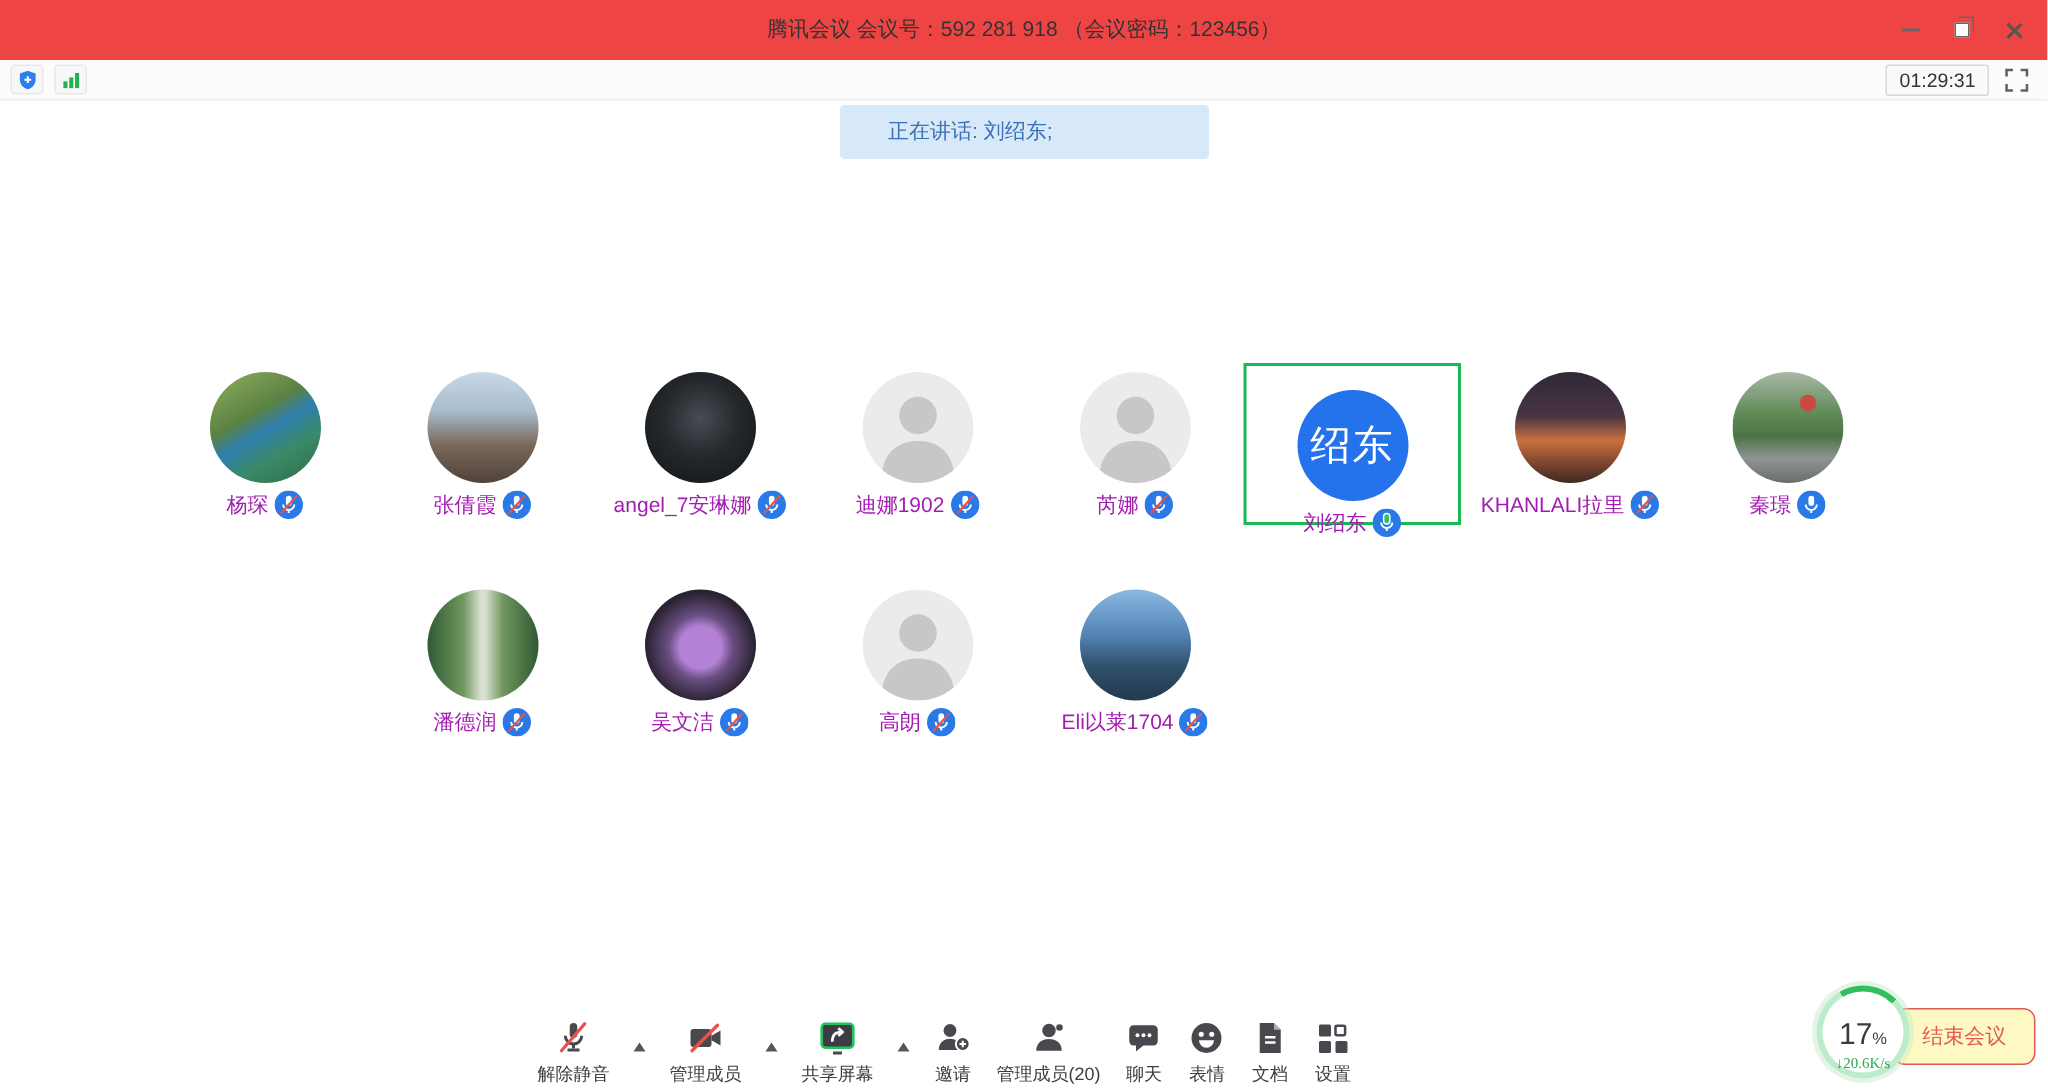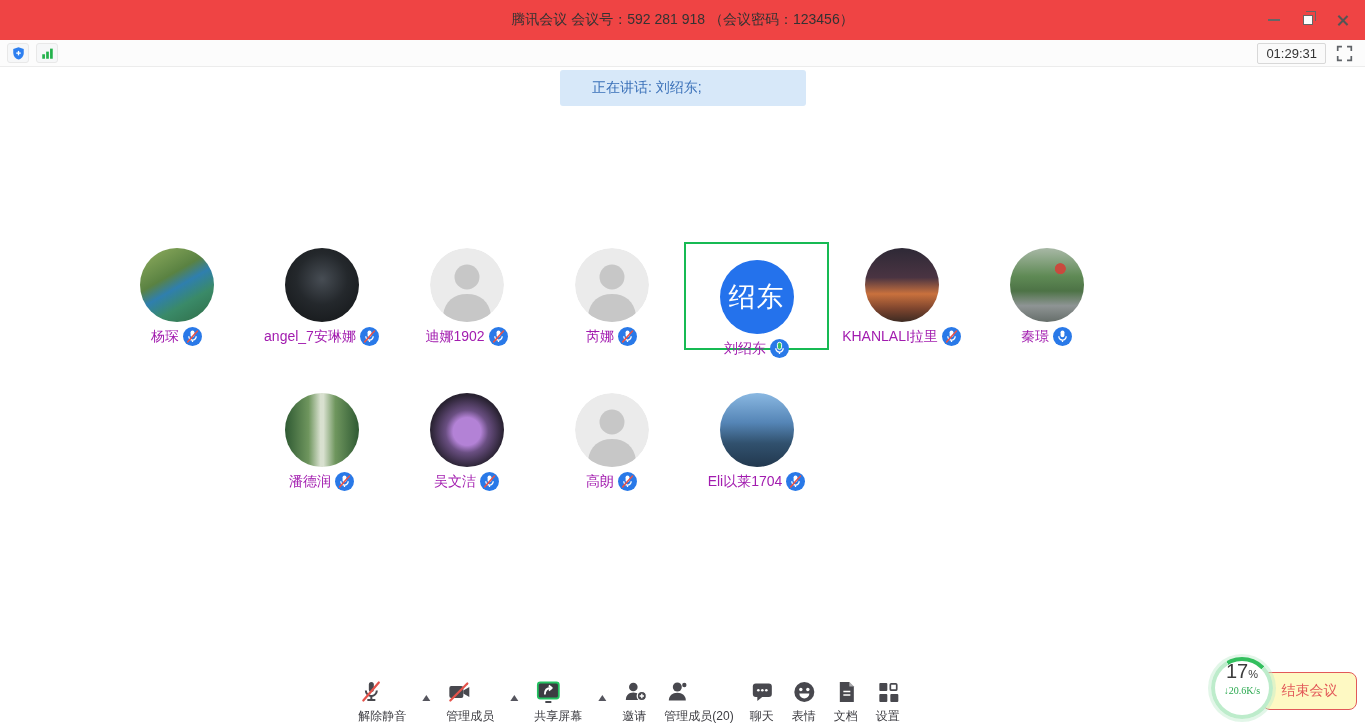--- a/index.html
+++ b/index.html
@@ -36,28 +36,28 @@
   .cell { width:145px; height:108px; display:flex; flex-direction:column; align-items:center; padding-top:6px; }
   .cell.selected { border:2px solid #17ba53; padding-top:16px; }
   .avatar { width:74px; height:74px; border-radius:50%; flex:none; display:flex; align-items:center; justify-content:center; overflow:hidden; }
   .avatar.initials { color:#fff; font-size:27px; letter-spacing:1px; }
   .nameline { margin-top:5px; display:flex; align-items:center; gap:4px; }
   .pname { font-size:14px; color:#a21caf; white-space:nowrap; }
   .mic { width:19px; height:19px; flex:none; display:flex; }
 
   
   .toolbar { position:absolute; left:630px; bottom:2px; transform:translateX(-50%); display:flex; align-items:flex-end; gap:16px; }
-  .tb-item { display:flex; flex-direction:column; align-items:flex-start; gap:3px; cursor:default; }
+  .tb-item { display:flex; flex-direction:column; align-items:center; gap:3px; cursor:default; }
   .tb-icon { height:27px; display:flex; align-items:center; justify-content:center; }
   .tb-label { font-size:12px; color:#3d3d42; white-space:nowrap; }
   .caret { width:0; height:0; border-left:4.5px solid transparent; border-right:4.5px solid transparent; border-bottom:6px solid #55555e; margin-bottom:24px; }
 
   
   .gauge { position:absolute; left:1211px; top:657px; width:62px; height:62px; border-radius:50%; background:conic-gradient(from -30deg,#33bf5e 0 75deg,#bdeccb 75deg 360deg); z-index:2; box-shadow:0 0 0 3px rgba(190,235,205,.45); }
-  .gauge-inner { position:absolute; left:4px; top:4px; width:54px; height:54px; border-radius:50%; background:#fff; display:flex; flex-direction:column; align-items:center; justify-content:flex-start; }
+  .gauge-inner { position:absolute; left:4px; top:4px; width:54px; height:54px; border-radius:50%; background:#fff; display:flex; flex-direction:column; align-items:center; justify-content:flex-end; }
   .gauge-pct { font-size:20px; color:#3c3c3c; line-height:20px; }
   .gauge-pct .sign { font-size:11px; }
   .gauge-speed { font-size:10px; color:#2aa94f; margin-top:1px;font-family:Liberation Serif, serif; }
   .end-btn { position:absolute; left:1262px; top:672px; width:95px; height:38px; background:#fef9c3; border:1px solid #e25959; border-radius:8px; color:#e25959; font-size:14px; display:flex; align-items:center; justify-content:center; z-index:1; cursor:default; }
 </style>
 </head>
 <body>
 
 <div class="titlebar">
   <span class="title">腾讯会议 会议号：592 281 918 （会议密码：123456）</span>
@@ -113,20 +113,35 @@
     <circle cx="11" cy="11" r="11" fill="#2979e8"></circle>
             <rect x="8.8" y="4" width="4.4" height="7.8" rx="2.2" fill="#fff"></rect>
     <path d="M6.7,10.8 a4.3,4.3 0 0 0 8.6,0" fill="none" stroke="#fff" stroke-width="1.5"></path>
     <line x1="11" y1="15.4" x2="11" y2="17.4" stroke="#fff" stroke-width="1.5"></line>
             <line x1="5.4" y1="17.2" x2="16.8" y2="4.6" stroke="#e5534b" stroke-width="1.8" stroke-linecap="round"></line>
           </svg>
         </span>
       </div>
     </div>
     <div class="cell">
+      <div class="avatar" style="background: linear-gradient(rgb(201, 216, 230) 0%, rgb(168, 188, 205) 35%, rgb(122, 106, 92) 65%, rgb(79, 66, 56) 100%);"></div>
+      <div class="nameline">
+        <span class="pname">张倩霞</span>
+        <span class="mic">
+          <svg width="19" height="19" viewBox="0 0 22 22">
+    <circle cx="11" cy="11" r="11" fill="#2979e8"></circle>
+            <rect x="8.8" y="4" width="4.4" height="7.8" rx="2.2" fill="#fff"></rect>
+    <path d="M6.7,10.8 a4.3,4.3 0 0 0 8.6,0" fill="none" stroke="#fff" stroke-width="1.5"></path>
+    <line x1="11" y1="15.4" x2="11" y2="17.4" stroke="#fff" stroke-width="1.5"></line>
+            <line x1="5.4" y1="17.2" x2="16.8" y2="4.6" stroke="#e5534b" stroke-width="1.8" stroke-linecap="round"></line>
+          </svg>
+        </span>
+      </div>
+    </div>
+    <div class="cell">
       <div class="avatar" style="background: radial-gradient(circle at 50% 42%, rgb(71, 77, 84) 0%, rgb(36, 40, 44) 45%, rgb(18, 20, 22) 100%);"></div>
       <div class="nameline">
         <span class="pname">angel_7安琳娜</span>
         <span class="mic">
           <svg width="19" height="19" viewBox="0 0 22 22">
     <circle cx="11" cy="11" r="11" fill="#2979e8"></circle>
             <rect x="8.8" y="4" width="4.4" height="7.8" rx="2.2" fill="#fff"></rect>
     <path d="M6.7,10.8 a4.3,4.3 0 0 0 8.6,0" fill="none" stroke="#fff" stroke-width="1.5"></path>
     <line x1="11" y1="15.4" x2="11" y2="17.4" stroke="#fff" stroke-width="1.5"></line>
             <line x1="5.4" y1="17.2" x2="16.8" y2="4.6" stroke="#e5534b" stroke-width="1.8" stroke-linecap="round"></line>

